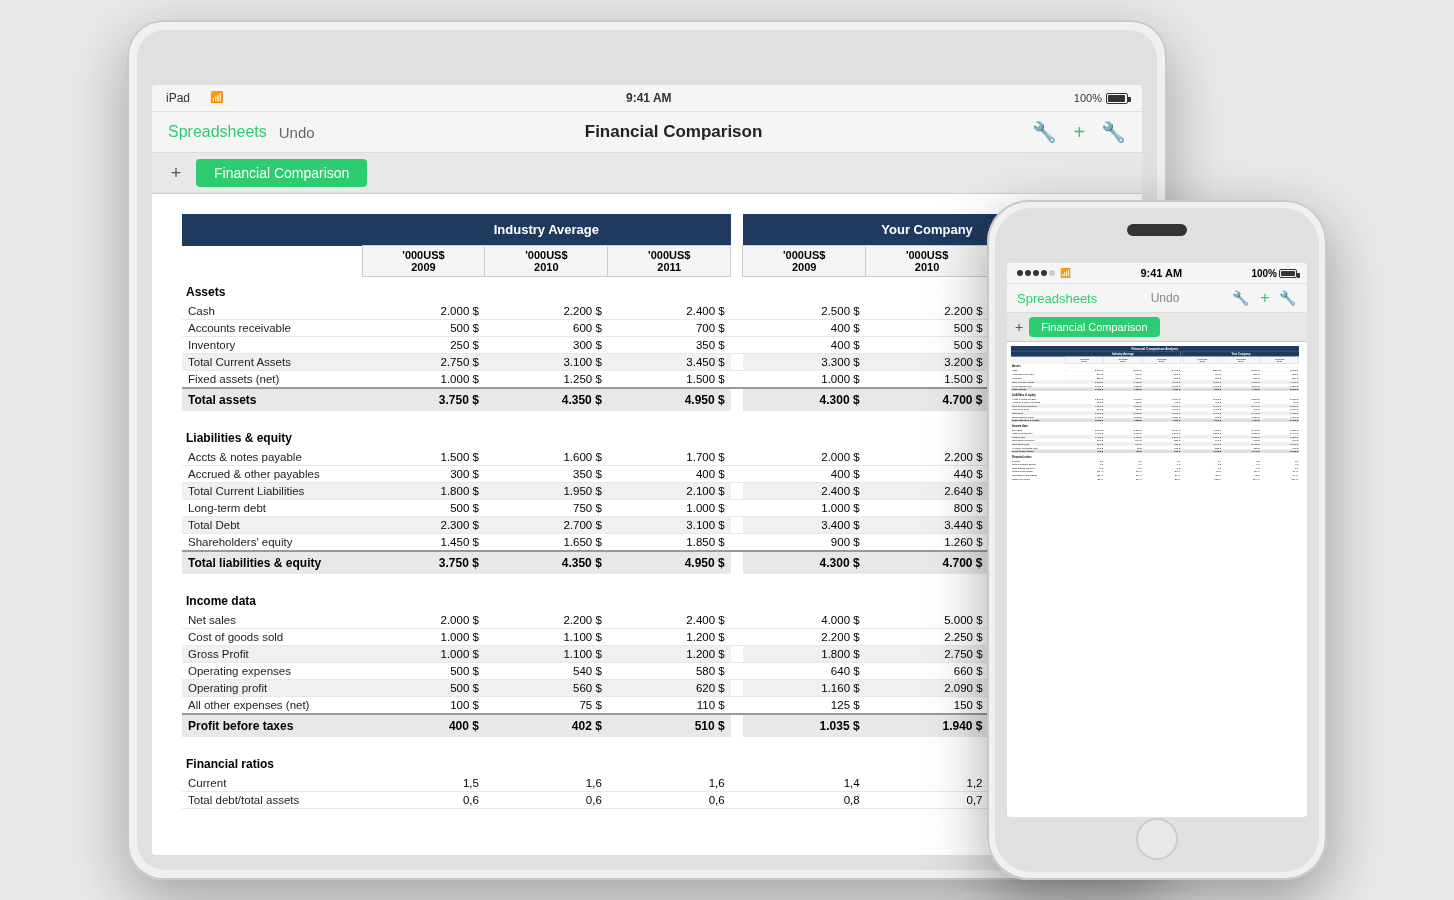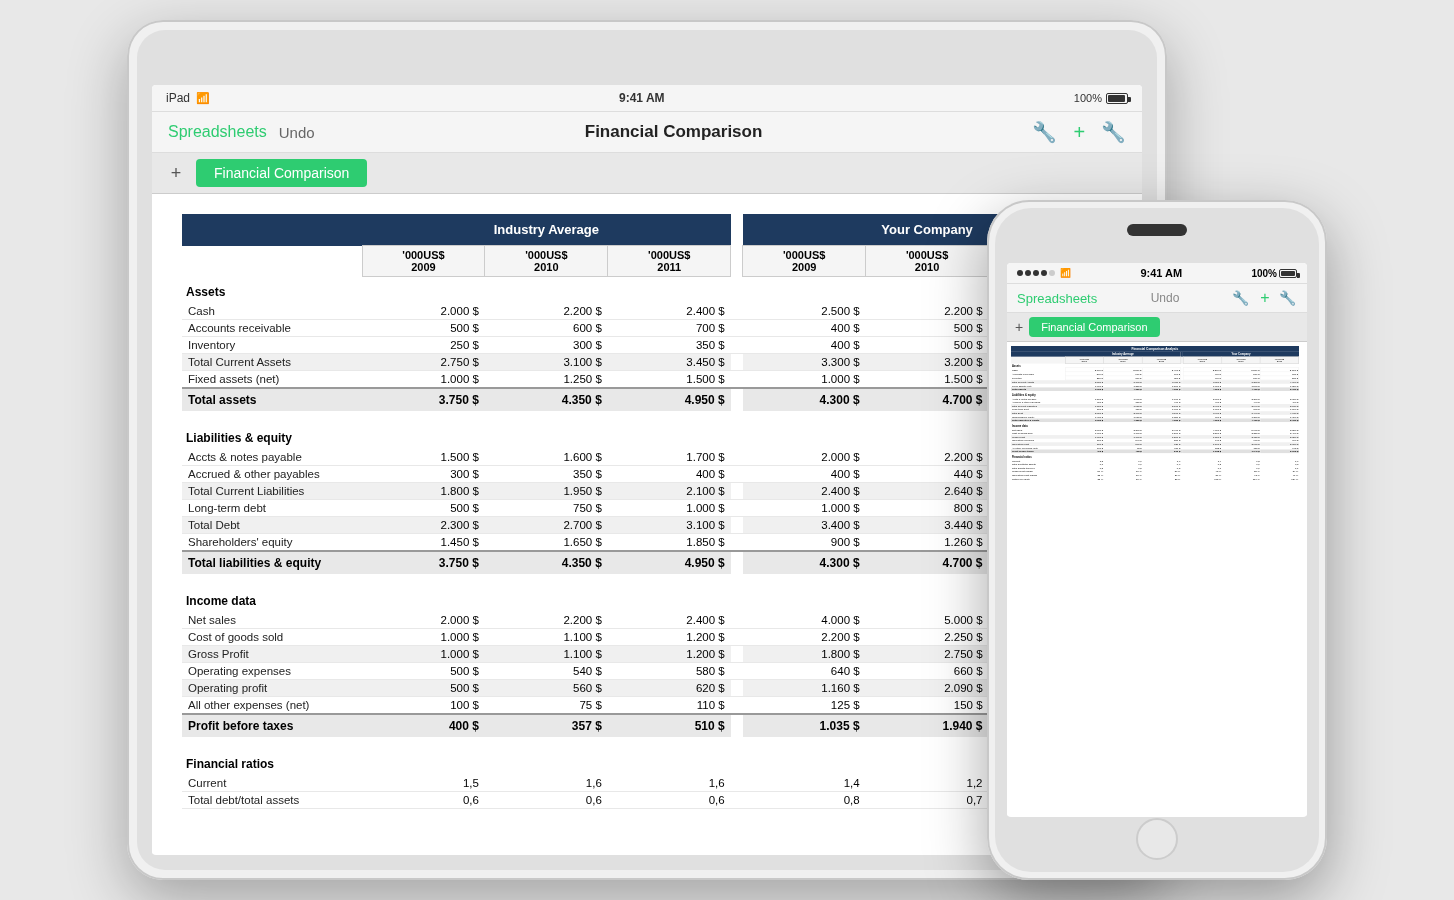--- a/index.html
+++ b/index.html
@@ -55,21 +55,21 @@
       align-items: center;
       justify-content: space-between;
       padding: 6px 14px;
       font-size: 12px;
       font-weight: 500;
       color: #333;
       background: #f5f5f5;
       border-bottom: 1px solid #ddd;
     }
 
-    .ipad-status-left { display: flex; align-items: flex-end; gap: 6px; }
+    .ipad-status-left { display: flex; align-items: flex-start; gap: 20px; }
     .ipad-status-right { display: flex; align-items: center; gap: 4px; }
 
     .wifi-icon { font-size: 11px; }
     .battery-rect {
       width: 22px; height: 11px;
       border: 1.5px solid #333;
       border-radius: 2px;
       position: relative;
     }
     .battery-rect::after {
@@ -631,21 +631,21 @@
                   <td class="number-cell">75 $</td>
                   <td class="number-cell">110 $</td>
                   <td class="divider-col"></td>
                   <td class="number-cell">125 $</td>
                   <td class="number-cell">150 $</td>
                   <td class="number-cell">145 $</td>
               </tr>
               <tr class="total-row">
                 <td>Profit before taxes</td>
                   <td class="number-cell">400 $</td>
-                  <td class="number-cell">357 $</td>
+                  <td class="number-cell">402 $</td>
                   <td class="number-cell">510 $</td>
                   <td class="divider-col"></td>
                   <td class="number-cell">1.035 $</td>
                   <td class="number-cell">1.940 $</td>
                   <td class="number-cell">2.005 $</td>
               </tr>
 
               <tr>
                   <td colspan="8" style="height:12px;"></td>
                 </tr>

